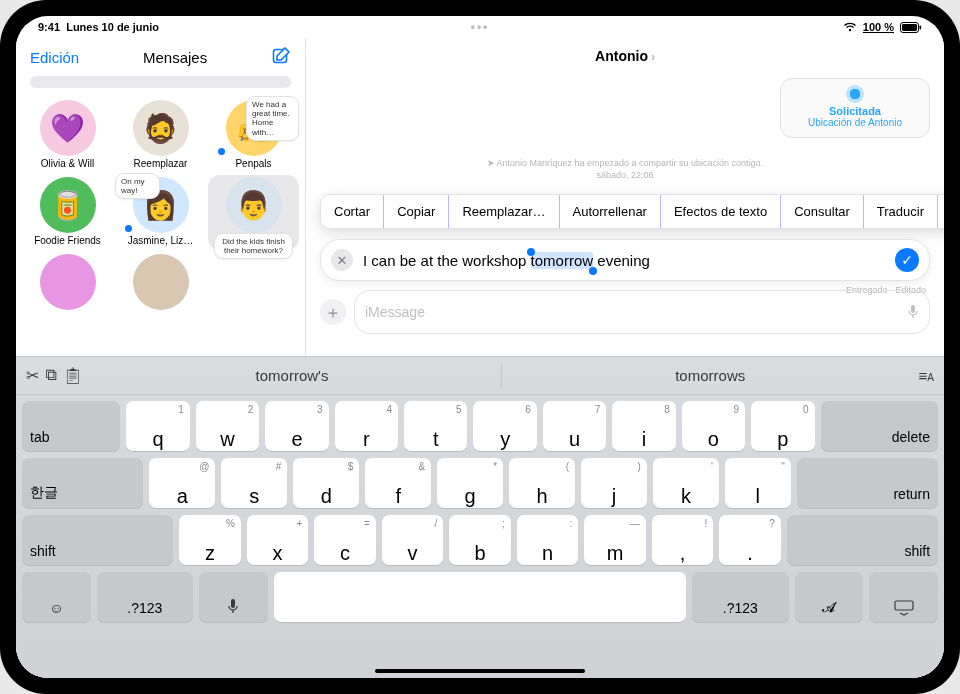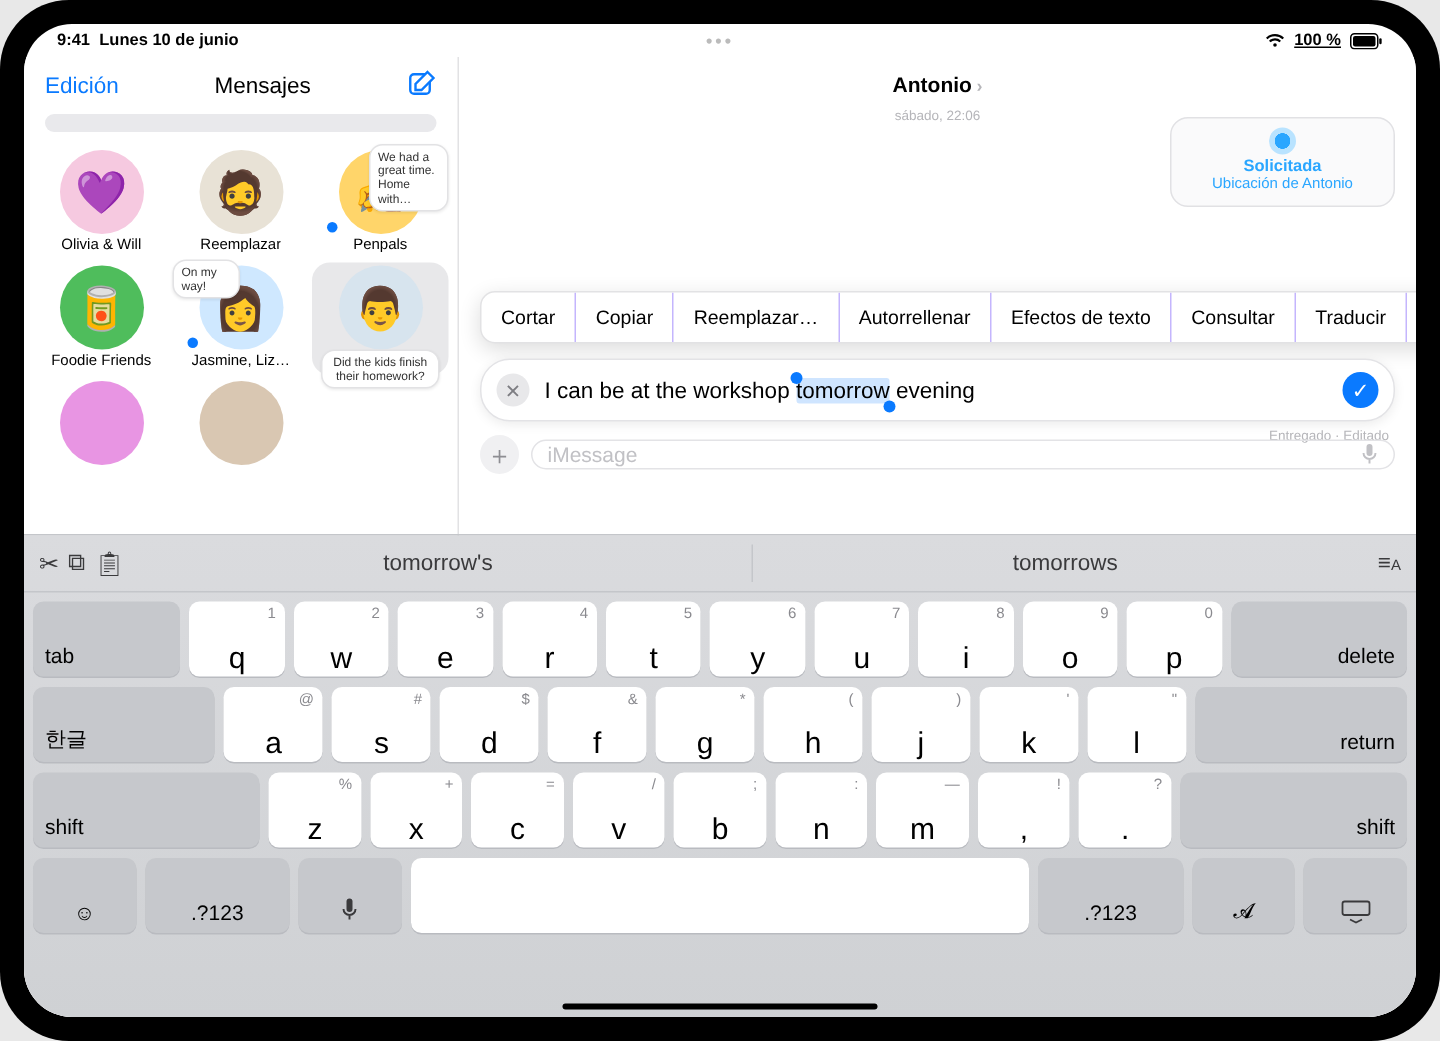--- a/index.html
+++ b/index.html
@@ -85,21 +85,21 @@
     display:flex; align-items:center; justify-content:center; color:#fff;
     font-size:14px; }
   .meta { text-align:right; font-size:9px; color:#b5b5b9; margin-top:4px;
     padding-right:4px; }
   
   .inputbar { position:absolute; left:14px; right:14px; top:252px;
     display:flex; align-items:center; gap:8px; }
   .plus { width:26px; height:26px; border-radius:50%; background:#f0f0f2;
     display:flex; align-items:center; justify-content:center; color:#8e8e93;
     font-size:17px; }
-  .msgfield { flex:1; height:20px; border:1px solid #e3e3e6; border-radius:16px;
+  .msgfield { flex:1; height:44px; border:1px solid #e3e3e6; border-radius:16px;
     display:flex; align-items:center; padding:0 10px; color:#c1c1c5;
     font-size:14px; justify-content:space-between; }
   .mic { color:#c1c1c5; font-size:14px; }
   
   .kbd { position:absolute; left:0; right:0; bottom:0; height:322px;
     background:linear-gradient(#dadbde,#cfd1d4); border-top:1px solid #c4c6ca; }
   .kbar { height:38px; display:flex; align-items:center; padding:0 10px;
     border-bottom:1px solid #c4c6ca; }
   .kbar .tools { display:flex; gap:6px; color:#3a3a3c; font-size:16px; }
   .kbar .sugg { flex:1; display:grid; grid-template-columns:1fr 1fr;
@@ -206,20 +206,24 @@
 
   <div class="main">
     <div class="chat-title">
       <span>Antonio</span><span class="chev">›</span>
     </div>
     <div class="loc-card">
       <div class="pin"></div>
       <div class="l1">Solicitada</div>
       <div class="l2">Ubicación de Antonio</div>
     </div>
+    <div class="sys">
+      <span>➤</span>
+      <span>Antonio Manríquez ha empezado a compartir su ubicación contigo.</span>
+    </div>
     <div class="sys2">sábado, 22:06</div>
 
     <div class="editblock">
       <div class="menu">
         <button>Cortar</button>
         <button>Copiar</button>
         <button>Reemplazar…</button>
         <button>Autorrellenar</button>
         <button>Efectos de texto</button>
         <button>Consultar</button>

